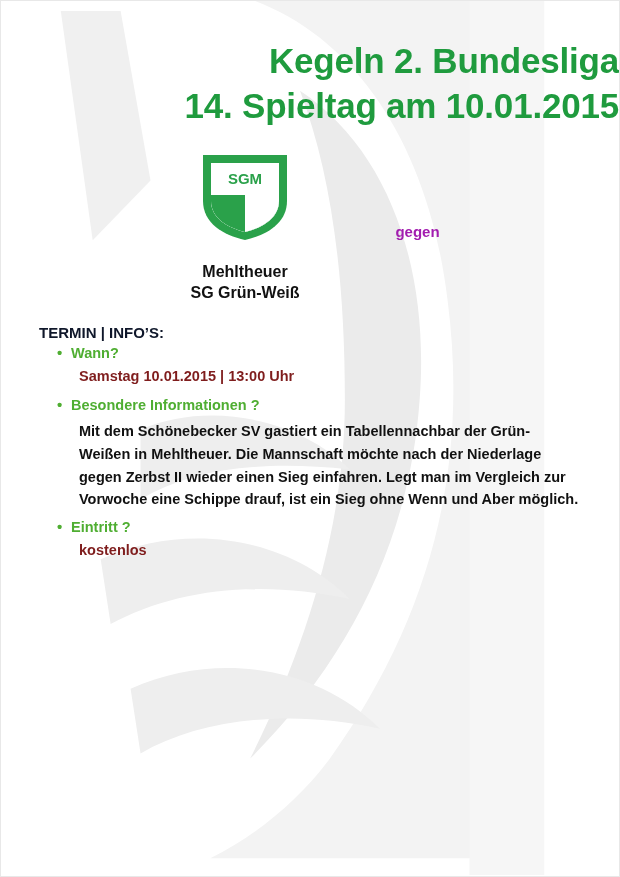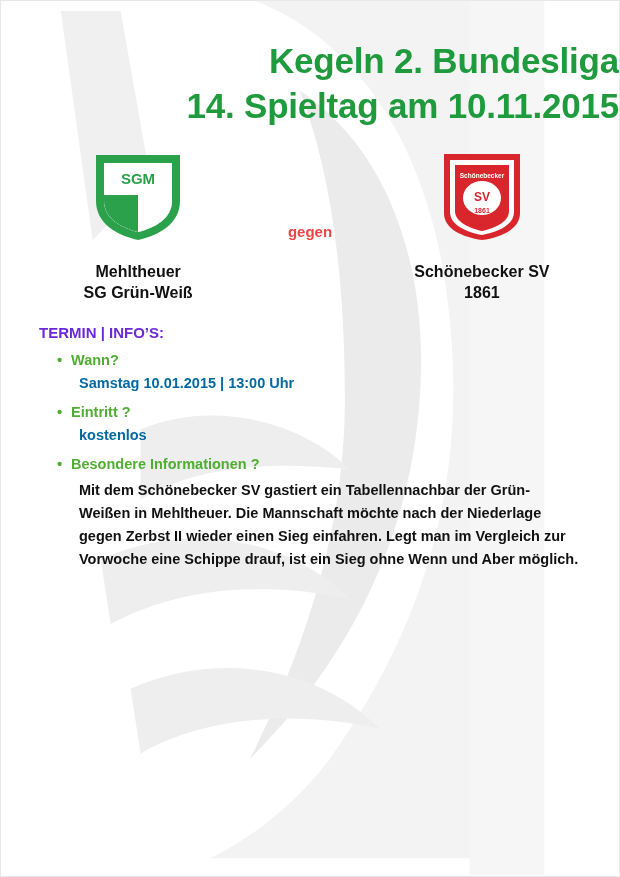--- a/index.html
+++ b/index.html
@@ -59,21 +59,21 @@
   }
   .team {
     width: 215px;
     text-align: center;
   }
   .versus {
     width: 130px;
     text-align: center;
     font-weight: bold;
     font-size: 15px;
-    color: #ef4444;
+    color: #a21caf;
     padding-top: 72px;
   }
   .crest-wrap {
     height: 92px;
     display: flex;
     align-items: center;
     justify-content: center;
   }
   .team-name {
     margin-top: 18px;
@@ -84,22 +84,22 @@
   }
 
   
   .info {
     margin-top: 20px;
     padding: 0 38px 0 38px;
   }
   .info-header {
     font-weight: bold;
     font-size: 15px;
-    color: #6d28d9;
-    margin-bottom: 9px;
+    color: #0f172a;
+    margin-bottom: 2px;
   }
   .bullet-item {
     margin-left: 18px;
     margin-bottom: 2px;
   }
   .bullet-q {
     color: #4fae32;
     font-weight: bold;
     font-size: 14.5px;
     position: relative;
@@ -110,21 +110,21 @@
     content: "\2022";
     position: absolute;
     left: 0;
     top: -1px;
     color: #4fae32;
     font-size: 15px;
   }
   .answer {
     font-weight: bold;
     font-size: 14.5px;
-    color: #0369a1;
+    color: #7f1d1d;
     padding-left: 22px;
     line-height: 1.62;
     margin-bottom: 7px;
   }
   .answer.small-gap { margin-bottom: 4px; }
   .paragraph {
     font-weight: bold;
     font-size: 14.5px;
     color: #111;
     padding-left: 22px;
@@ -154,21 +154,21 @@
       <path d="M100 560 C190 520 290 540 350 600 C260 580 175 590 110 625 Z" fill="#eeeeee"></path>
       <path d="M130 690 C220 650 320 670 380 730 C290 710 200 720 140 755 Z" fill="#eeeeee"></path>
       <path d="M470 0 L545 0 L545 877 L470 877 Z" fill="#f6f6f6"></path>
     </g>
   </svg>
 
   <div class="content">
 
     <div class="title-block">
       <div class="title-line">Kegeln 2. Bundesliga</div>
-      <div class="title-line">14. Spieltag am 10.11.2015</div>
+      <div class="title-line">14. Spieltag am 10.01.2015</div>
     </div>
 
     <div class="crest-row">
 
       <div class="team">
         <div class="crest-wrap">
           <svg width="96" height="92" viewBox="0 0 96 92" xmlns="http://www.w3.org/2000/svg">
             <path d="M6 4 H90 V50 C90 72 70 84 48 89 C26 84 6 72 6 50 Z" fill="#2aa14a"></path>
             <path d="M14 12 H82 V50 C82 67 65 77 48 81 C31 77 14 67 14 50 Z" fill="#ffffff"></path>
             <path d="M14 50 C14 67 31 77 48 81 C48 81 48 12 48 12 H14 Z" fill="#ffffff"></path>
@@ -179,56 +179,39 @@
           </svg>
         </div>
         <div class="team-name">
           <div>Mehltheuer</div>
           <div>SG Grün-Weiß</div>
         </div>
       </div>
 
       <div class="versus">gegen</div>
 
-      <div class="team">
-        <div class="crest-wrap">
-          <svg width="88" height="92" viewBox="0 0 88 92" xmlns="http://www.w3.org/2000/svg">
-            <path d="M6 3 H82 V62 C82 78 64 86 44 89 C24 86 6 78 6 62 Z" fill="#d8262c"></path>
-            <path d="M12 9 H76 V61 C76 74 60 81 44 84 C28 81 12 74 12 61 Z" fill="#ffffff"></path>
-            <path d="M17 14 H71 V60 C71 71 57 77 44 80 C31 77 17 71 17 60 Z" fill="#d8262c"></path>
-            <ellipse cx="44" cy="47" rx="19" ry="17" fill="#ffffff"></ellipse>
-            <text x="44" y="27" text-anchor="middle" font-family="Liberation Sans, sans-serif" font-size="6.5" font-weight="bold" fill="#ffffff">Schönebecker</text>
-            <text x="44" y="50" text-anchor="middle" font-family="Liberation Sans, sans-serif" font-size="12" font-weight="bold" fill="#d8262c">SV</text>
-            <text x="44" y="62" text-anchor="middle" font-family="Liberation Sans, sans-serif" font-size="7" font-weight="bold" fill="#d8262c">1861</text>
-          </svg>
-        </div>
-        <div class="team-name">
-          <div>Schönebecker SV</div>
-          <div>1861</div>
-        </div>
-      </div>
     </div>
 
     <div class="info">
       <div class="info-header">TERMIN | INFO’S:</div>
 
       <div class="bullet-item">
         <div class="bullet-q">Wann?</div>
         <div class="answer">Samstag 10.01.2015 | 13:00 Uhr</div>
       </div>
 
       <div class="bullet-item">
       </div>
 
       <div class="bullet-item">
+        <div class="bullet-q">Besondere Informationen ?</div>
+        <div class="paragraph">Mit dem Schönebecker SV gastiert ein Tabellennachbar der Grün-Weißen in Mehltheuer. Die Mannschaft möchte nach der Niederlage gegen Zerbst II wieder einen Sieg einfahren. Legt man im Vergleich zur Vorwoche eine Schippe drauf, ist ein Sieg ohne Wenn und Aber möglich.</div>
+      </div>
+
+      <div class="bullet-item">
         <div class="bullet-q">Eintritt ?</div>
         <div class="answer">kostenlos</div>
       </div>
 
-      <div class="bullet-item">
-        <div class="bullet-q">Besondere Informationen ?</div>
-        <div class="paragraph">Mit dem Schönebecker SV gastiert ein Tabellennachbar der Grün-Weißen in Mehltheuer. Die Mannschaft möchte nach der Niederlage gegen Zerbst II wieder einen Sieg einfahren. Legt man im Vergleich zur Vorwoche eine Schippe drauf, ist ein Sieg ohne Wenn und Aber möglich.</div>
-      </div>
-
     </div>
 
   </div>
 </div>
 
 </body></html>

